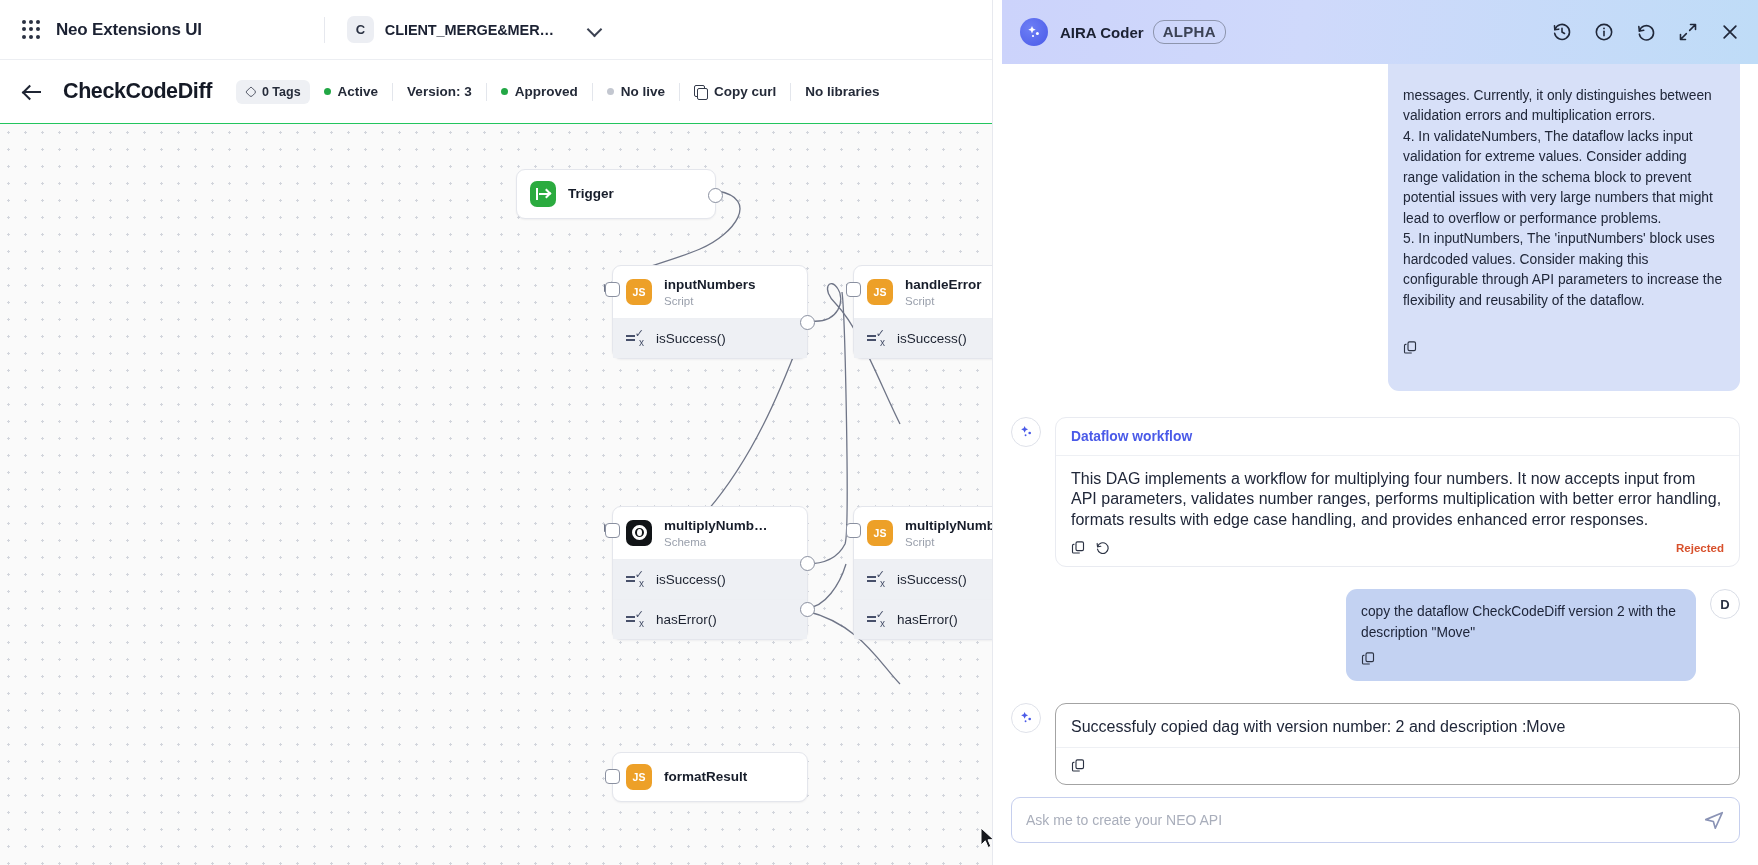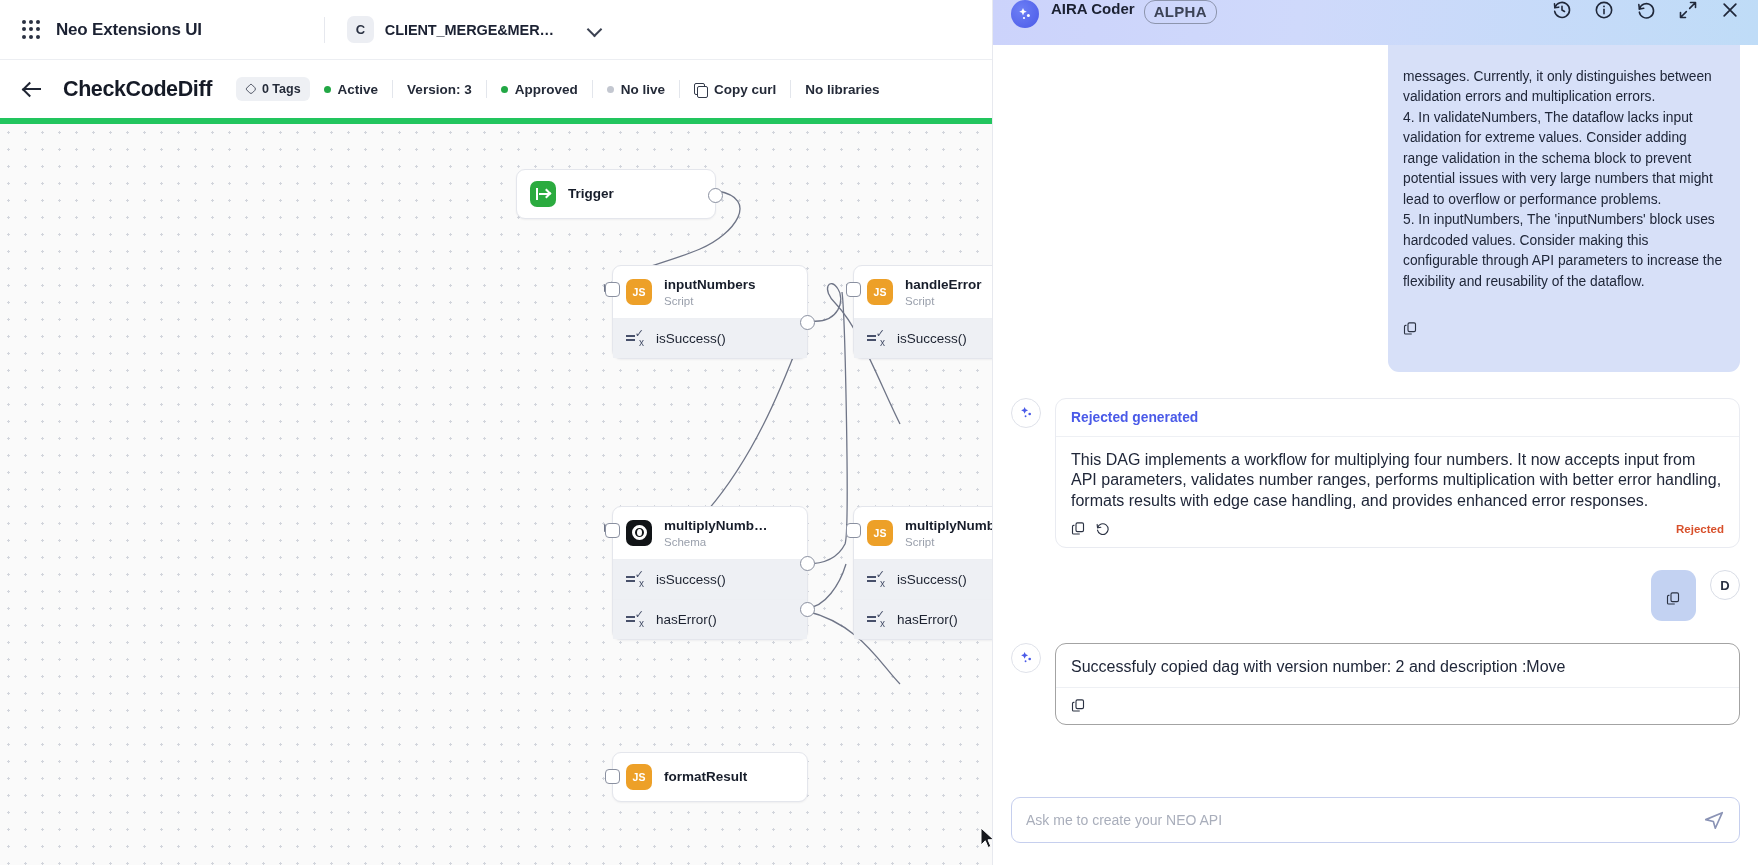--- a/index.html
+++ b/index.html
@@ -29,21 +29,21 @@
     display:flex; align-items:center; justify-content:center; font-size: 13px; font-weight: 700; color:#2a3142; }
   .client-name { font-size: 14.5px; font-weight: 700; color: #1b2132; letter-spacing: -.1px;}
   .chev { width: 13px; height: 13px; margin-left: 24px; position: relative; }
   .chev:before { content:''; position:absolute; left:0; top:1px; width:9px; height:9px;
     border-right: 2px solid #3c4252; border-bottom: 2px solid #3c4252; transform: rotate(45deg); }
 
   
   .subbar {
     position: absolute; top: 60px; left: 0; width: 1758px; height: 64px;
     background: #fff; display: flex; align-items: center;
-    border-bottom: 6px solid #22c55e; z-index: 4;
+    border-bottom: 1px solid #22c55e; z-index: 4;
   }
   .back-arrow { margin-left: 20px; width: 26px; height: 26px; position: relative; cursor: pointer; }
   .back-arrow:before { content:''; position:absolute; left:4px; top:12px; width:17px; height:2px; background:#1f2533; }
   .back-arrow:after { content:''; position:absolute; left:4px; top:8px; width:9px; height:9px;
     border-left:2px solid #1f2533; border-bottom:2px solid #1f2533; transform: rotate(45deg); }
   .flow-title { margin-left: 17px; font-size: 21.5px; font-weight: 700; color:#151a26; letter-spacing:-.4px; }
   .meta { display: flex; align-items: center; margin-left: 24px; gap: 0; }
   .tag-chip { display:flex; align-items:center; gap:5px; background:#eef0f4; border-radius:6px;
      padding: 5px 9px; font-size:12.5px; font-weight:600; color:#262c3a; cursor:pointer; }
   .tag-glyph { width:12px; height:12px; position:relative; display:inline-block; }
@@ -99,22 +99,22 @@
 
   .port { position:absolute; width:15px; height:15px; border-radius:50%; background:#fff;
      border:1.6px solid #8a90a0; }
   .port.sq { border-radius:4px; }
 
   .cursor { position:absolute; left:980px; top:703px; width:15px; height:22px; z-index: 6;}
 
   
   .panel { position:absolute; top:0; right:0; width:766px; height:865px; background:#fff;
      border-left:1px solid #e7e9ef; display:flex; flex-direction:column; z-index: 8; }
-  .panel-head { height:45px; flex:none; display:flex; align-items:flex-start; padding: 0 18px;
-     background: linear-gradient(95deg, #ccd3fb 0%, #cfd9fb 40%, #bfdcf7 100%); }
+  .panel-head { height:64px; flex:none; display:flex; align-items:center; padding: 0 18px;
+     background: linear-gradient(95deg, #ccd3fb 0%, #cfd9fb 40%, #bfdcf7 100%); margin-left: 9px; }
   .aira-logo { width:28px; height:28px; border-radius:50%;
      background: radial-gradient(circle at 35% 35%, #6d7ff5, #4a5ae8); display:flex; align-items:center;
      justify-content:center; color:#fff; font-size:13px; flex:none; }
   .aira-title { margin-left:12px; font-size:15px; font-weight:700; color:#1b2132; }
   .alpha { margin-left:9px; font-size:15px; font-weight:700; color:#3c4356; border:1px solid #8d95ad;
      border-radius:11px; padding: 2px 9px 2.5px; letter-spacing:.3px; }
   .head-icons { margin-left:auto; display:flex; align-items:center; gap:22px; }
   .hicon { width:20px; height:20px; cursor:pointer; color:#20283a; }
 
   .chat { flex:1; overflow:hidden; padding: 10px 18px 0 18px; position:relative; }
@@ -395,38 +395,39 @@
 
       <div class="msg-row" style="margin-top:26px;">
         <div class="av">
           <svg width="15" height="15" viewBox="0 0 16 16" fill="#4a5ae8">
             <path d="M6 2 l1.1 2.6 L9.7 5.7 L7.1 6.8 L6 9.4 L4.9 6.8 L2.3 5.7 L4.9 4.6 Z"></path>
             <circle cx="11.4" cy="9.6" r="1.4"></circle>
               <circle cx="7" cy="12" r="1"></circle>
           </svg>
         </div>
         <div class="card">
-          <div class="card-title">Rejected generated</div>
+          <div class="card-title">Dataflow workflow</div>
           <div class="card-body">This DAG implements a workflow for multiplying four numbers. It now accepts input from API parameters, validates number ranges, performs multiplication with better error handling, formats results with edge case handling, and provides enhanced error responses.</div>
           <div class="card-foot">
             <svg class="mini-icon" viewBox="0 0 24 24" fill="none" stroke="currentColor" stroke-width="1.8">
               <rect x="8" y="3" width="12" height="14" rx="2.2"></rect>
                 <path d="M5.5 7 H4.2 A1.8 1.8 0 0 0 2.4 8.8 V19 A1.8 1.8 0 0 0 4.2 20.8 H14"></path>
             </svg>
             <svg class="mini-icon" viewBox="0 0 24 24" fill="none" stroke="currentColor" stroke-width="1.8" stroke-linecap="round">
               <path d="M4.2 10.5 A8.6 8.6 0 1 1 4 14.6"></path>
                 <path d="M3.4 5.5 L4.1 10.8 L9.3 10"></path>
             </svg>
             <span class="rejected">Rejected</span>
           </div>
         </div>
       </div>
 
       <div class="msg-row" style="margin-top:22px;">
         <div class="bubble-user">
+          <span>copy the dataflow CheckCodeDiff version 2 with the description "Move"</span>
           <div class="copy-row">
             <svg class="mini-icon" viewBox="0 0 24 24" fill="none" stroke="currentColor" stroke-width="1.8">
               <rect x="8" y="3" width="12" height="14" rx="2.2"></rect>
                 <path d="M5.5 7 H4.2 A1.8 1.8 0 0 0 2.4 8.8 V19 A1.8 1.8 0 0 0 4.2 20.8 H14"></path>
             </svg>
           </div>
         </div>
         <div class="av user">D</div>
       </div>
 

